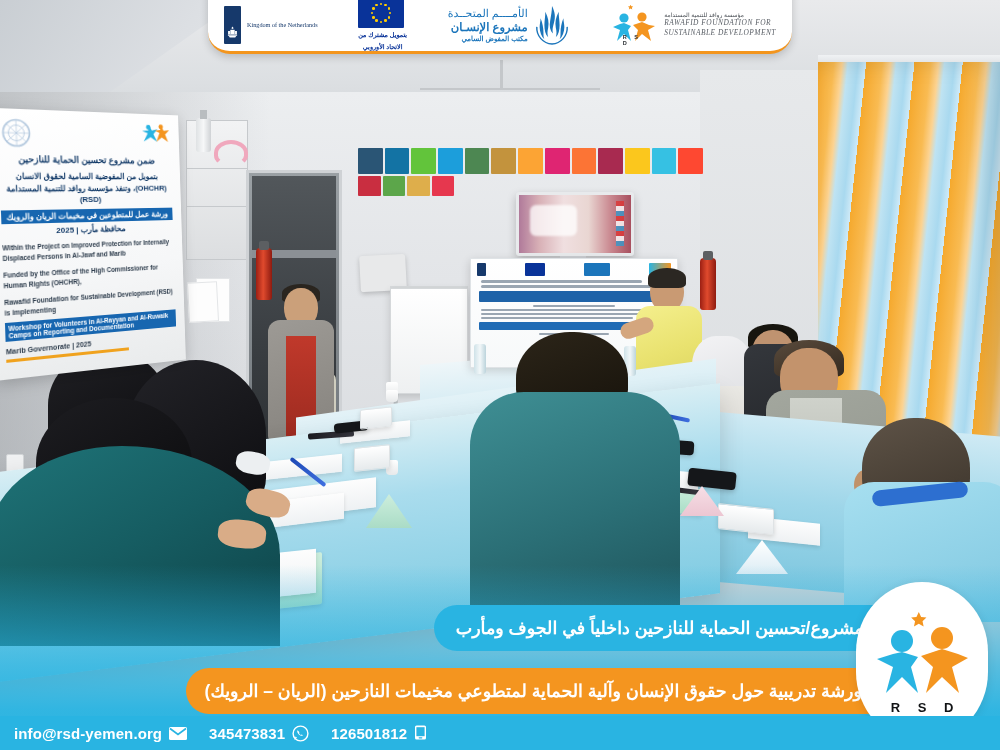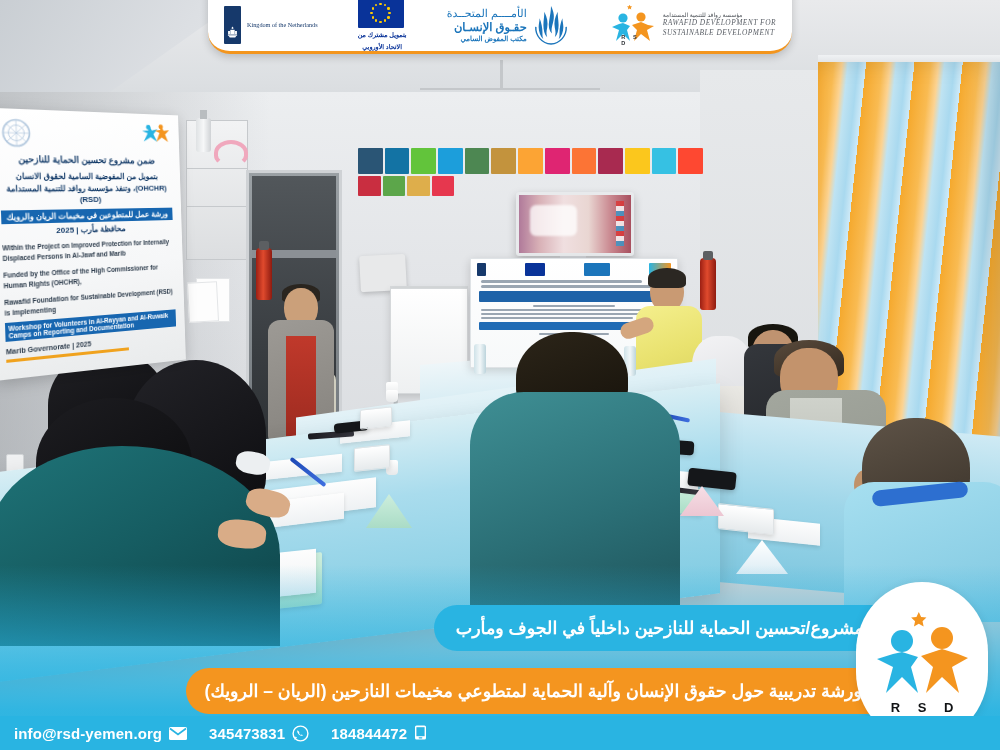--- a/index.html
+++ b/index.html
@@ -742,21 +742,21 @@
             <span style="left: 5.2px; top: 1.90577px;"></span>
           </div>
       </div>
       <div class="eu-cap">بتمويل مشترك من</div>
       <div class="eu-cap">الاتحاد الأوروبي</div>
     </div>
 
     <div class="ohchr">
       <div class="ohchr-txt">
         <div class="ohchr-l1">الأمــــم المتحــدة</div>
-        <div class="ohchr-l2">حقـوق الإنسـان</div>
+        <div class="ohchr-l2">مشروع الإنسـان</div>
         <div class="ohchr-l3">مكتب المفوض السامي</div>
       </div>
       <svg class="ohchr-mark" viewBox="0 0 40 44">
         <g fill="none" stroke="#1b75bb" stroke-width="1.5">
           <path d="M20 42 a17 17 0 0 1 -16 -18"></path>
           <path d="M20 42 a17 17 0 0 0 16 -18"></path>
         </g>
         <g fill="#1b75bb">
           <path d="M20 2 c3 6 4 11 2 18 c-1 4 -2 7 -1 11 c-3 -3 -4 -8 -3 -13 c1 -6 2 -11 2 -16z"></path>
           <path d="M13 8 c3 6 4 11 3 17 c-1 4 -1 7 0 10 c-3 -3 -4 -8 -4 -13 c0 -5 1 -9 1 -14z"></path>
@@ -773,21 +773,21 @@
           <path d="M9 6 l1.3 2.6 l2.9 .3 l-2.2 2 l.7 2.8 l-2.7-1.5 l-2.7 1.5 l.7-2.8 l-2.2-2 l2.9-.3z" fill="#f4951f" transform="translate(14,-4) scale(.62)"></path>
           <circle cx="13" cy="13" r="4.6" fill="#29b4e2"></circle>
           <path d="M13 18 L20 21 L17 25 L20 36 L13 29 L6 36 L9 25 L2 22 L9 19 Z" fill="#29b4e2"></path>
           <circle cx="31" cy="12" r="4.6" fill="#f4951f"></circle>
           <path d="M31 17 L38 20 L44 21 L37 25 L40 36 L31 29 L24 36 L27 25 L22 20 Z" fill="#f4951f"></path>
         </svg>
         <span class="rsd-letters">R S D</span>
       </div>
       <div class="rsd-txt">
         <div class="rsd-ar">مؤسسة روافد للتنمية المستدامة</div>
-        <div class="rsd-en1">RAWAFID DEVELOPMENT FOR</div>
+        <div class="rsd-en1">RAWAFID FOUNDATION FOR</div>
         <div class="rsd-en2">SUSTAINABLE DEVELOPMENT</div>
       </div>
     </div>
 
   </div>
 
   <div class="bot-wash"></div>
 
   <div class="bar-blue">
     <span>مشروع/تحسين الحماية للنازحين داخلياً في الجوف ومأرب</span>
@@ -822,21 +822,21 @@
       <span class="c-txt">345473831</span>
       <span class="c-ico">
         <svg width="17" height="17" viewBox="0 0 17 17">
             <circle cx="8.5" cy="8.5" r="7.4" fill="none" stroke="#fff" stroke-width="1.4"></circle>
             <path d="M5.6 5.3 c-.5 .5 -.6 1.6 .3 3 c.9 1.4 2.3 2.3 3.3 2.5 c.8 .2 1.4 -.1 1.7 -.6 l-1.2 -.8 l-.8 .5 c-.7 -.3 -1.6 -1.2 -2 -2 l.6 -.7 z" fill="#fff"></path>
             <path d="M2.2 15.1 L3.6 11.6 L5 12.6 Z" fill="#fff"></path>
           </svg>
       </span>
     </div>
     <div class="c-group" style="margin-left:8px;">
-      <span class="c-txt">184844472</span>
+      <span class="c-txt">126501812</span>
       <span class="c-ico">
         <svg width="13" height="16" viewBox="0 0 13 16">
             <rect x="1" y="0.5" width="11" height="14" rx="1.6" fill="#fff"></rect>
             <rect x="2.4" y="2.2" width="8.2" height="9" fill="#29b4e2"></rect>
             <rect x="4.6" y="12.2" width="3.8" height="1.2" rx=".6" fill="#29b4e2"></rect>
           </svg>
       </span>
     </div>
   </div>
 

